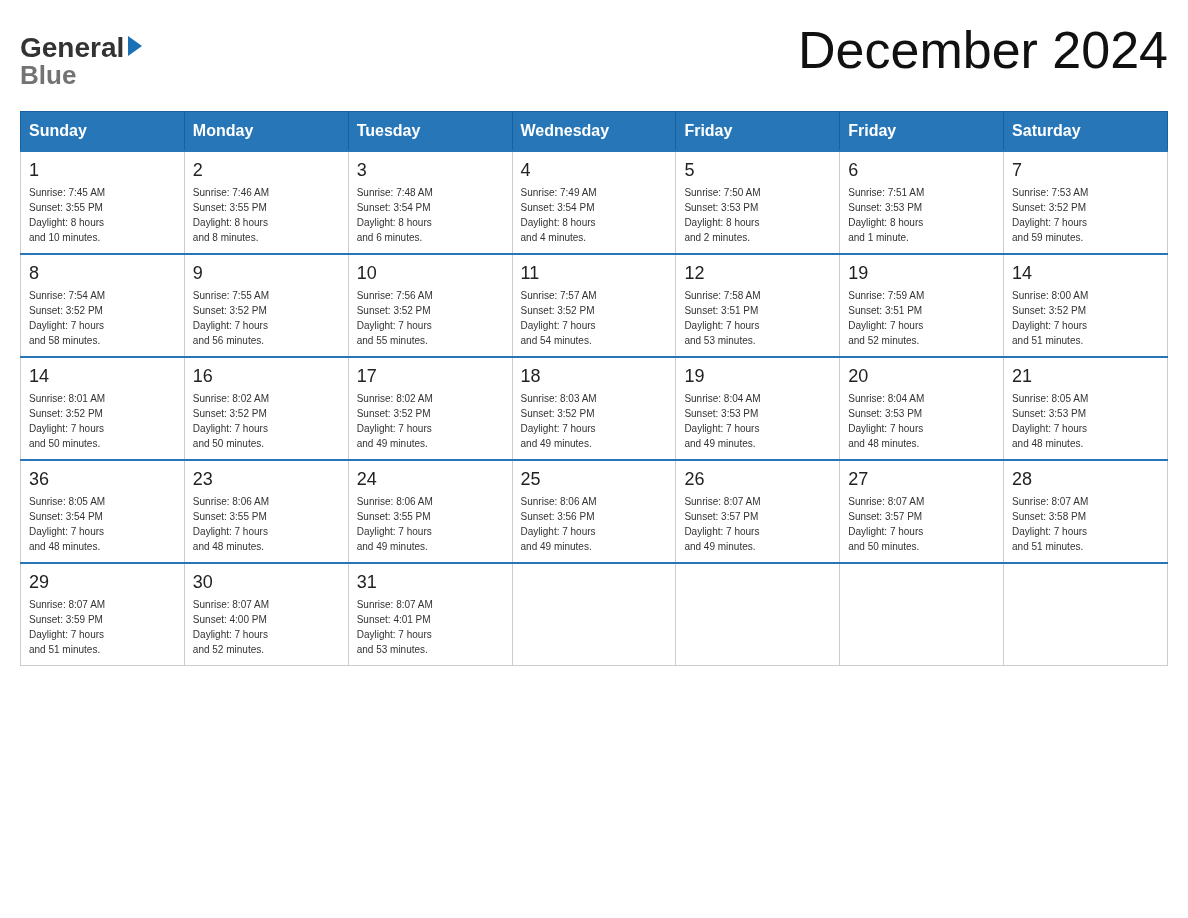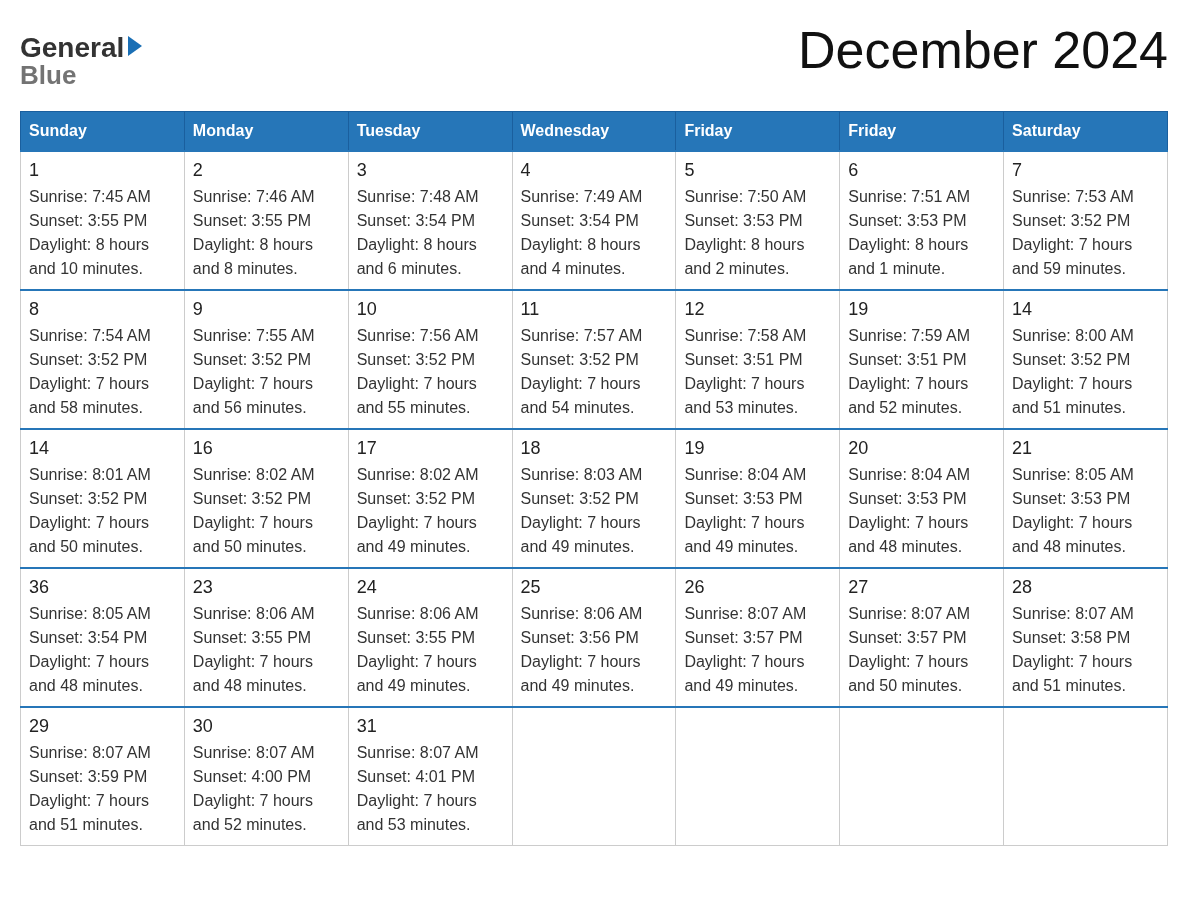--- a/index.html
+++ b/index.html
@@ -84,21 +84,21 @@
       border-top: 2px solid #2676b8;
     }
     .day-number {
       font-size: 18px;
       font-weight: normal;
       color: #222;
       display: block;
       margin-bottom: 4px;
     }
     .day-info {
-      font-size: 16px;
+      font-size: 10px;
       line-height: 1.5;
       color: #333;
     }
     .empty-cell {
       background: #fff;
     }
   </style>
 </head>
 <body>
 

